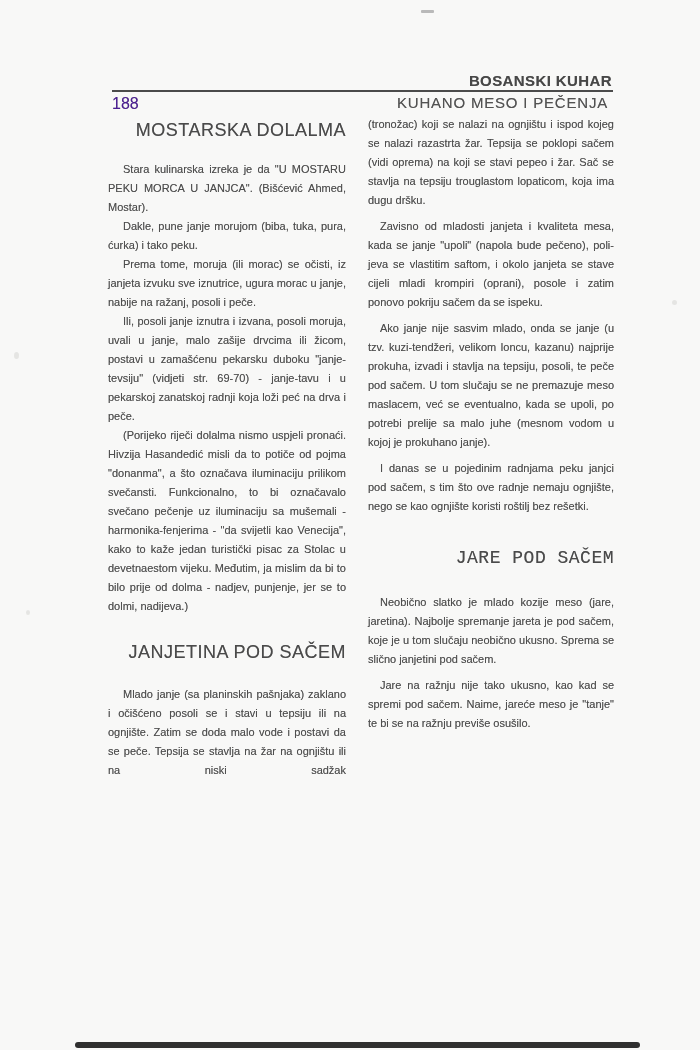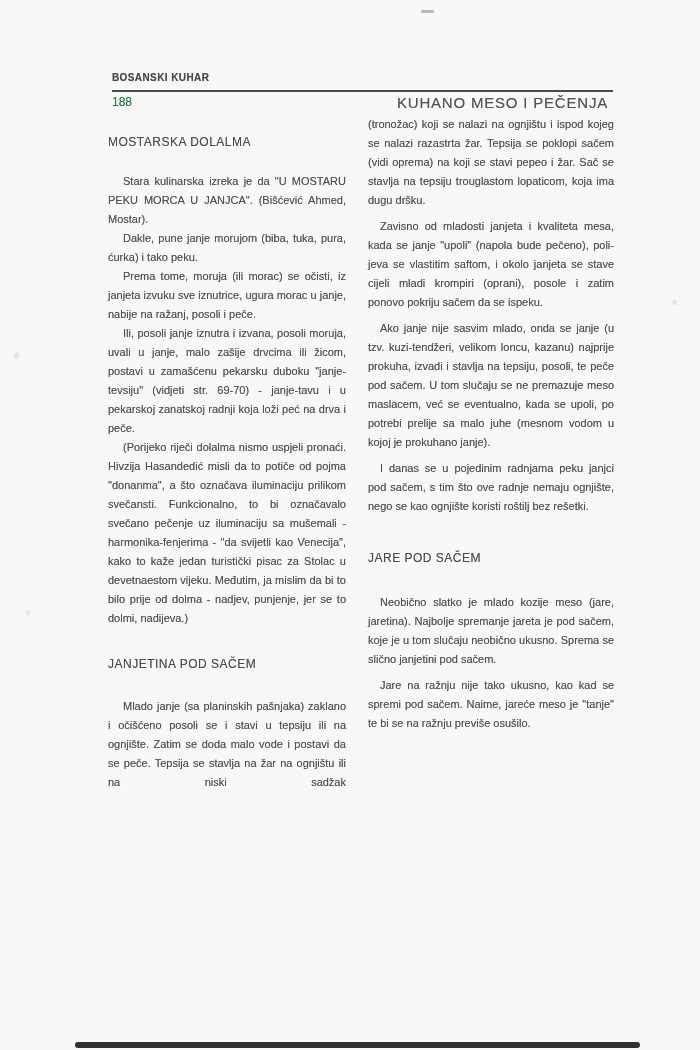--- a/index.html
+++ b/index.html
@@ -11,47 +11,47 @@
     background: #f8f8f7;
     overflow: hidden;
     font-family: "Liberation Sans", sans-serif;
     color: #4e4e4e;
   }
   .soft { text-shadow: 0 0 0.6px rgba(80,80,80,0.55); }
 
   
   .book-title {
     position: absolute; top: 72px; left: 112px; width: 500px;
-    font-size: 10px; font-weight: bold;
+    text-align: right; font-size: 15px; font-weight: bold;
     letter-spacing: 0.4px; color: #474747;
   }
   .header-rule {
     position: absolute; top: 90px; left: 112px; width: 501px; height: 2px;
     background: #4b4b4b;
   }
   .page-number {
     position: absolute; top: 95px; left: 112px;
-    font-size: 12px; color: #15803d;
+    font-size: 16px; color: #4c1d95;
   }
   .chapter-title {
     position: absolute; top: 94px; left: 108px; width: 500px;
     text-align: right; font-size: 15px; letter-spacing: 0.8px; color: #525252;
   }
 
   
   .col { position: absolute; top: 114px; }
   #col-left  { left: 108px; width: 238px; }
   #col-right { left: 368px; width: 246px; top: 115px; }
 
   h2.section-heading {
-    font-size: 12px; font-weight: 400; letter-spacing: 0.5px;
-    color: #4a4a4a; margin: 16px 0 18px 0; line-height: 24px;
+    font-size: 18px; font-weight: 400; letter-spacing: 0.5px;
+    color: #4a4a4a; margin: 4px 0 18px 0; line-height: 24px; text-align: right;
   }
   #col-left h2.mid { margin-top: 24px; margin-bottom: 21px; }
-  #col-right h2.mid { margin-top: 30px; margin-bottom: 23px; }
+  #col-right h2.mid { margin-top: 30px; margin-bottom: 23px; font-family: Liberation Mono, monospace; }
 
   p.body-par {
     margin: 0; font-size: 11px; line-height: 19px;
     text-align: justify; text-indent: 15px; color: #4e4e4e;
   }
   #col-right p.body-par { margin-bottom: 7px; text-indent: 12px; }
   p.no-indent { text-indent: 0 !important; }
   p.justify-last { text-align-last: justify; }
 
   

